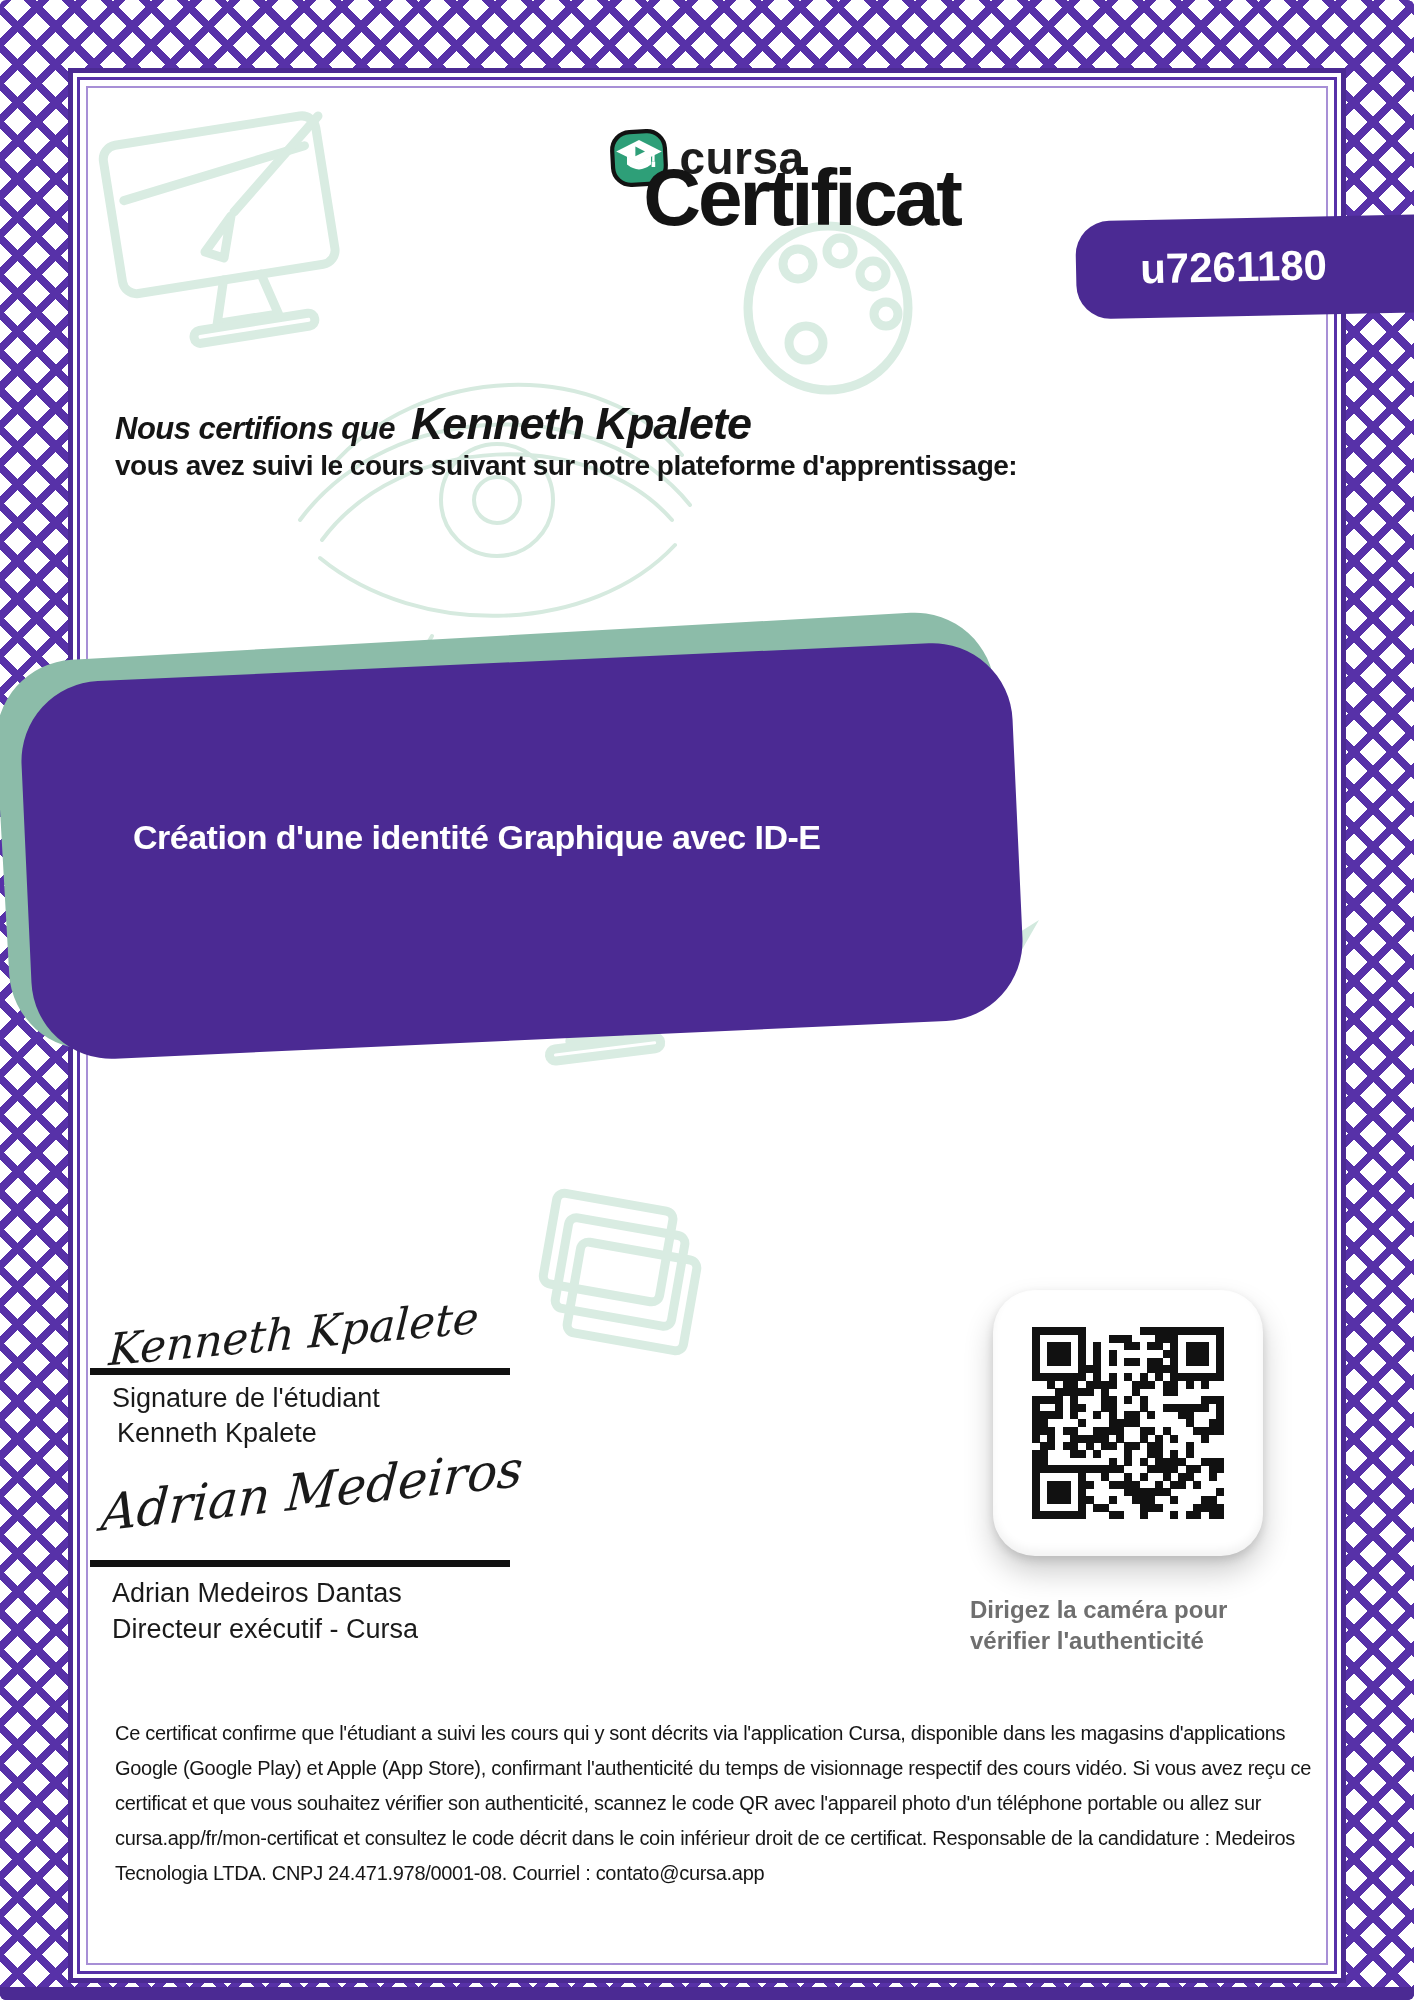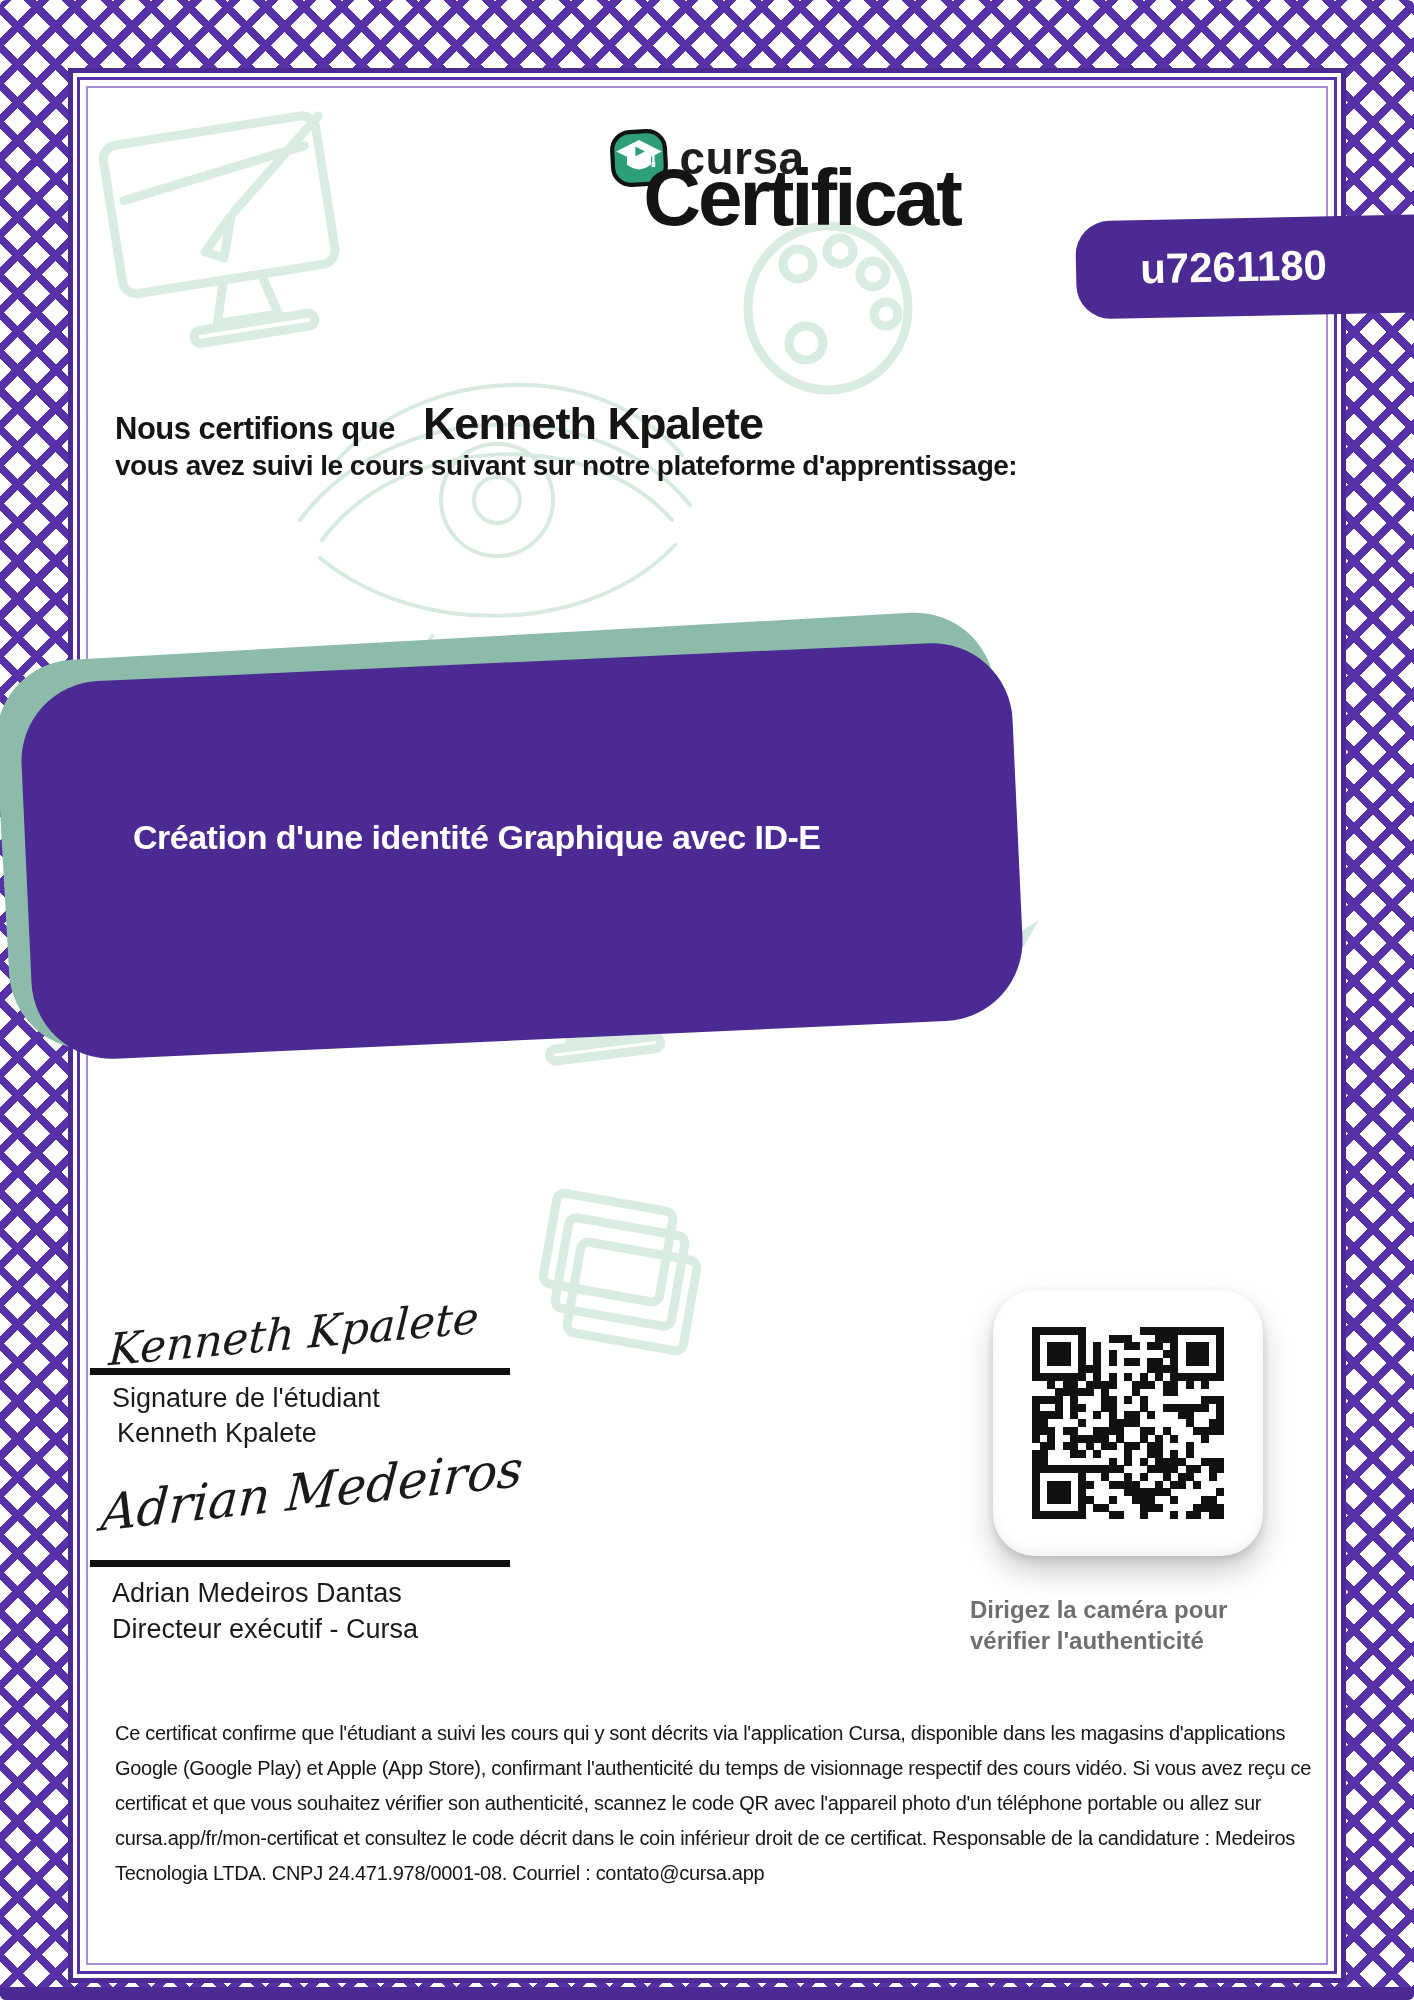--- a/index.html
+++ b/index.html
@@ -55,21 +55,21 @@
     position:absolute;left:1076px;top:214px;width:360px;height:98px;
     background:var(--badge-purple);border-radius:34px 0 0 34px;
     transform:rotate(-1.2deg);transform-origin:100% 50%;
     display:flex;align-items:center;justify-content:center;
     z-index:5;
   }
   .code-badge span{color:#fff;font-size:42px;font-weight:700;margin-right:45px;}
 
   
   .intro{position:absolute;left:115px;top:398px;z-index:4;}
-  .intro-line1{display:flex;align-items:baseline;gap:28px;}
+  .intro-line1{display:flex;align-items:baseline;gap:16px;font-style:italic;}
   .intro-prefix{font-size:31px;font-weight:600;letter-spacing:-.5px;}
   .intro-name{font-size:45px;font-weight:700;letter-spacing:-1px;}
   .intro-line2{font-size:28px;font-weight:700;letter-spacing:-.5px;}
 
   
   .banner-green{
     position:absolute;left:2px;top:636px;width:1000px;height:390px;border-radius:80px;
     background:var(--accent-green);transform:rotate(-3.2deg);z-index:3;
   }
   .banner-purple{

